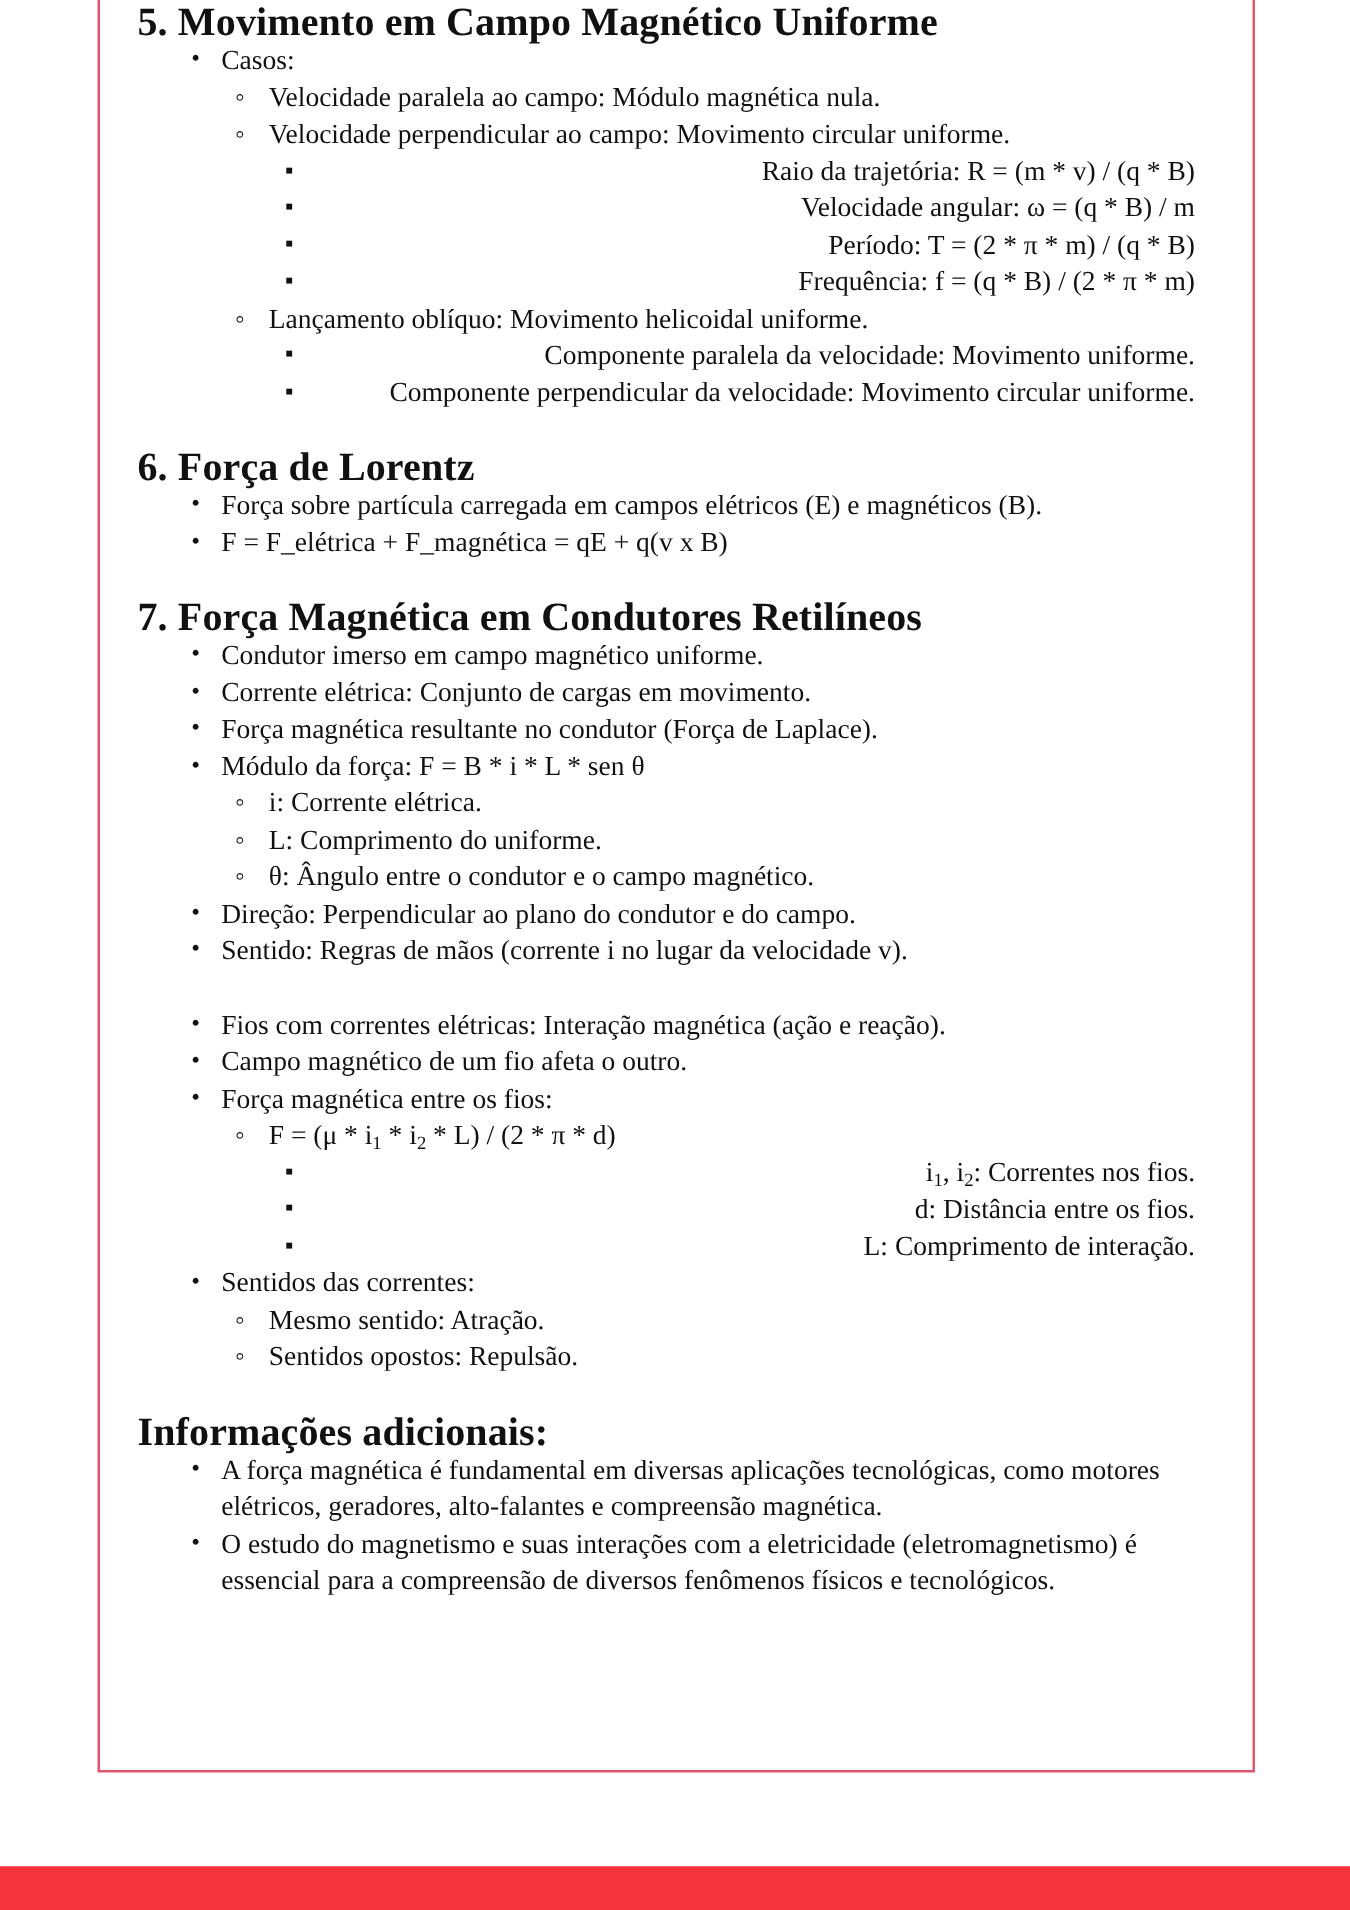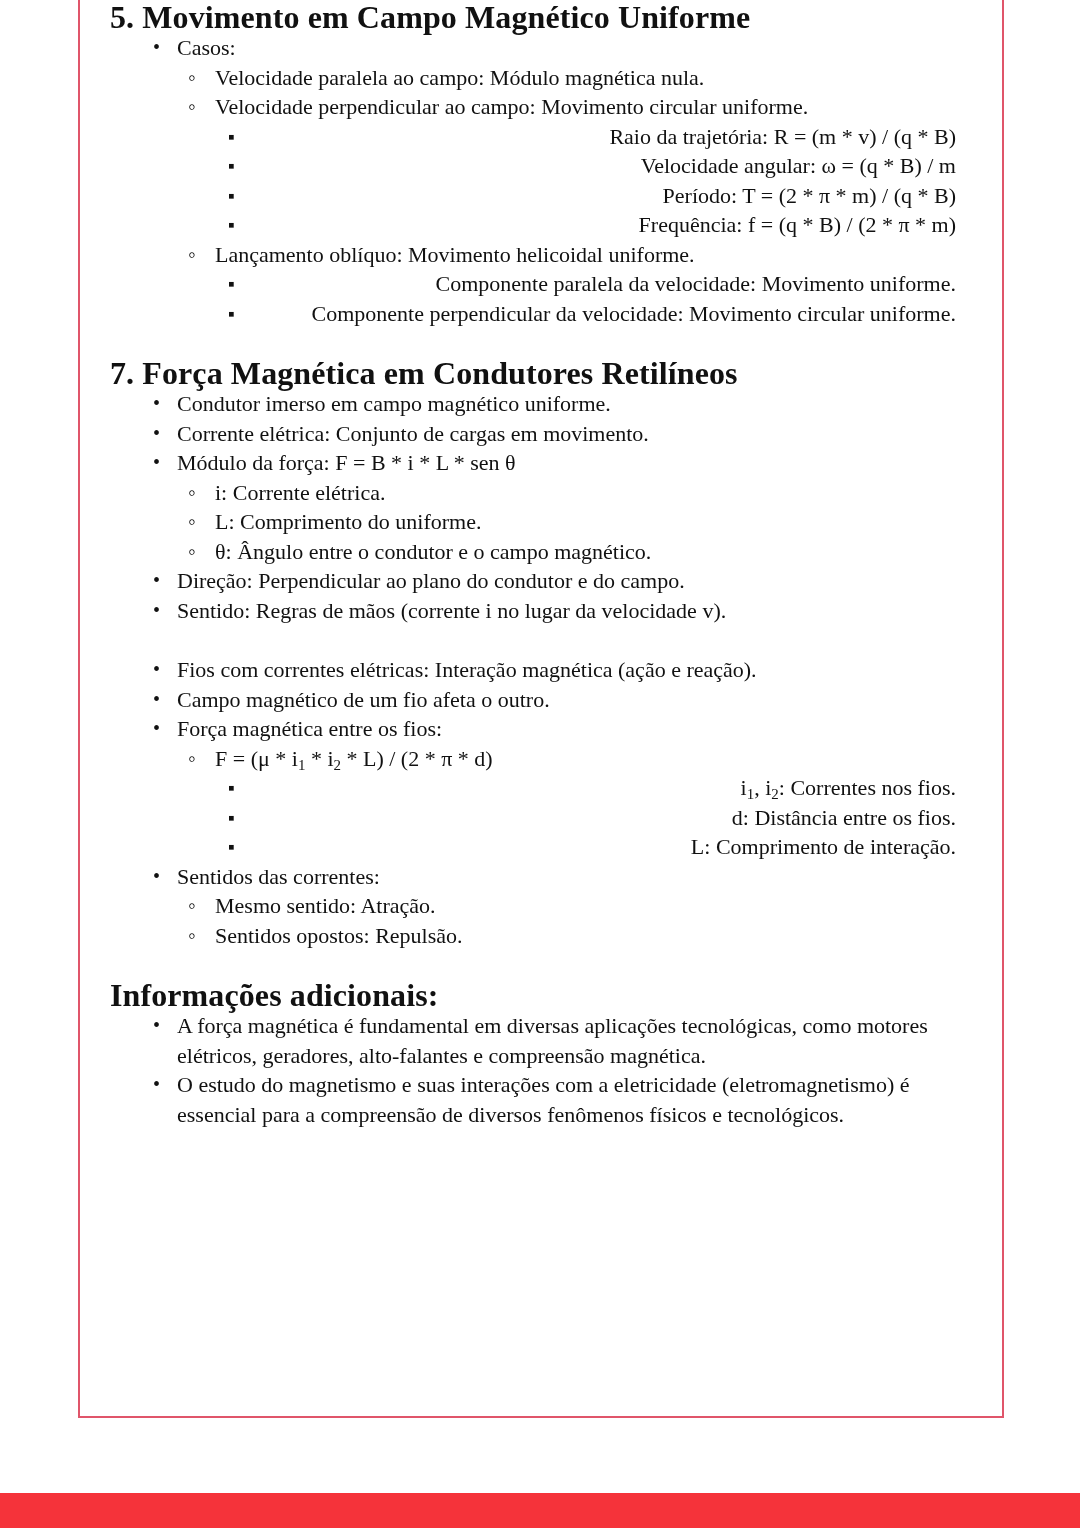--- a/index.html
+++ b/index.html
@@ -166,27 +166,41 @@
                   <li class="item">
                     <span class="txt">Componente perpendicular da velocidade: Movimento circular uniforme.</span>
                   </li>
                 </ul>
               </li>
             </ul>
           </li>
         </ul>
       </div>
       <div class="section">
+        <h2 class="heading">6. Força de Lorentz</h2>
+        <ul class="lvl1">
+          <li class="item">
+            <span class="txt">Força sobre partícula carregada em campos elétricos (E) e magnéticos (B).</span>
+          </li>
+          <li class="item">
+            <span class="txt">F = F_elétrica + F_magnética = qE + q(v x B)</span>
+          </li>
+        </ul>
+      </div>
+      <div class="section">
         <h2 class="heading">7. Força Magnética em Condutores Retilíneos</h2>
         <ul class="lvl1">
           <li class="item">
             <span class="txt">Condutor imerso em campo magnético uniforme.</span>
           </li>
           <li class="item">
             <span class="txt">Corrente elétrica: Conjunto de cargas em movimento.</span>
+          </li>
+          <li class="item">
+            <span class="txt">Força magnética resultante no condutor (Força de Laplace).</span>
           </li>
           <li class="item">
             <span class="txt">Módulo da força: F = B * i * L * sen θ</span>
             <ul class="lvl2">
               <li class="item">
                 <span class="txt">i: Corrente elétrica.</span>
               </li>
               <li class="item">
                 <span class="txt">L: Comprimento do uniforme.</span>
               </li>

